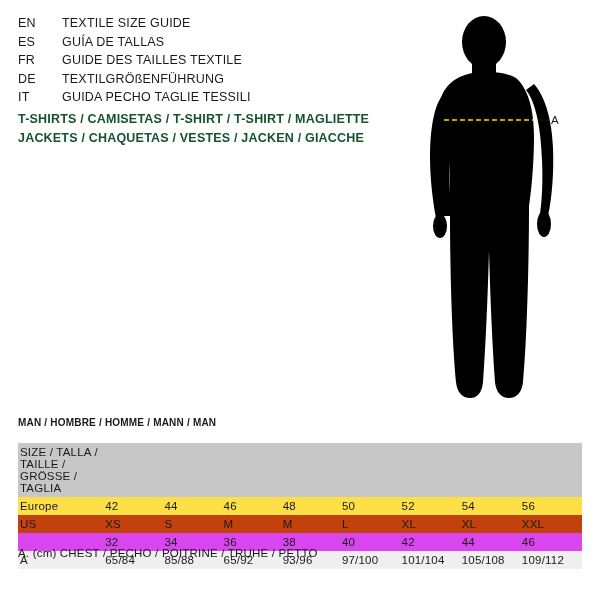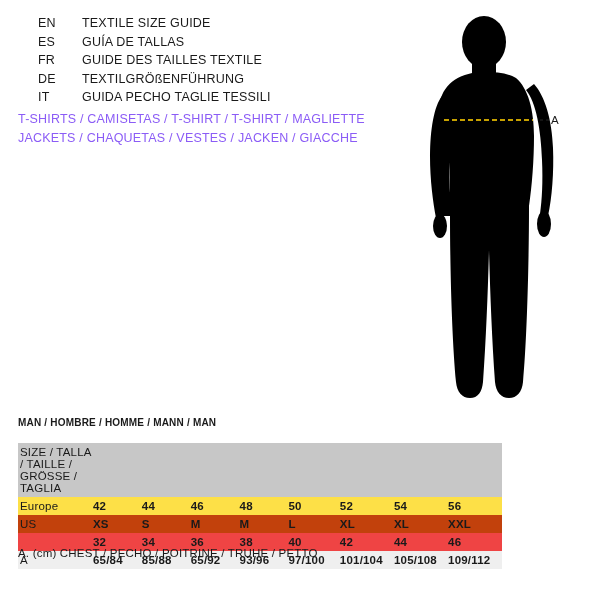--- a/index.html
+++ b/index.html
@@ -19,21 +19,20 @@
     width: 600px;
     height: 600px;
   }
 
   
   .lang-block {
     position: absolute;
     left: 18px;
     top: 14px;
     width: 380px;
-    margin-left: 20px;
   }
   .lang-row {
     display: flex;
     align-items: baseline;
     font-size: 12.5px;
     line-height: 18.5px;
     letter-spacing: 0.2px;
   }
   .lang-code {
     width: 44px;
@@ -46,23 +45,23 @@
   
   .cat-block {
     position: absolute;
     left: 18px;
     top: 110px;
     width: 420px;
   }
   .cat-line {
     font-size: 12.5px;
     line-height: 19px;
-    font-weight: normal;
-    letter-spacing: 0.2px;
-    color: #8b5cf6;
+    font-weight: bold;
+    letter-spacing: 0.2px;
+    color: #14532d;
   }
 
   
   .figure-wrap {
     position: absolute;
     left: 400px;
     top: 10px;
     width: 200px;
     height: 395px;
   }
@@ -86,21 +85,21 @@
     font-size: 10px;
     font-weight: bold;
     letter-spacing: 0.2px;
   }
 
   
   .size-table {
     position: absolute;
     left: 18px;
     top: 443px;
-    width: 484px;
+    width: 564px;
     border-collapse: collapse;
     font-size: 11.5px;
   }
   .size-table td, .size-table th {
     padding: 3px 0 3px 0;
     text-align: left;
     font-weight: normal;
     letter-spacing: 0.2px;
   }
   .size-table .hdr-row td {
@@ -108,32 +107,31 @@
     font-weight: normal;
     padding-left: 2px;
   }
   .size-table .row-a td {
     background: #fde047;
   }
   .size-table .row-b td {
     background: #c2410c;
   }
   .size-table .row-c td {
-    background: #ef4444;
+    background: #d946ef;
   }
   .size-table .row-d td {
     background: #efefef;
   }
   .size-table td.label-col {
     width: 88px;
     padding-left: 2px;
   }
   .size-table td.val {
     width: 59.5px;
-    font-weight: bold;
   }
 
   
   .footnote {
     position: absolute;
     left: 18px;
     top: 547px;
     font-size: 11.5px;
     font-weight: normal;
     letter-spacing: 0.2px;

